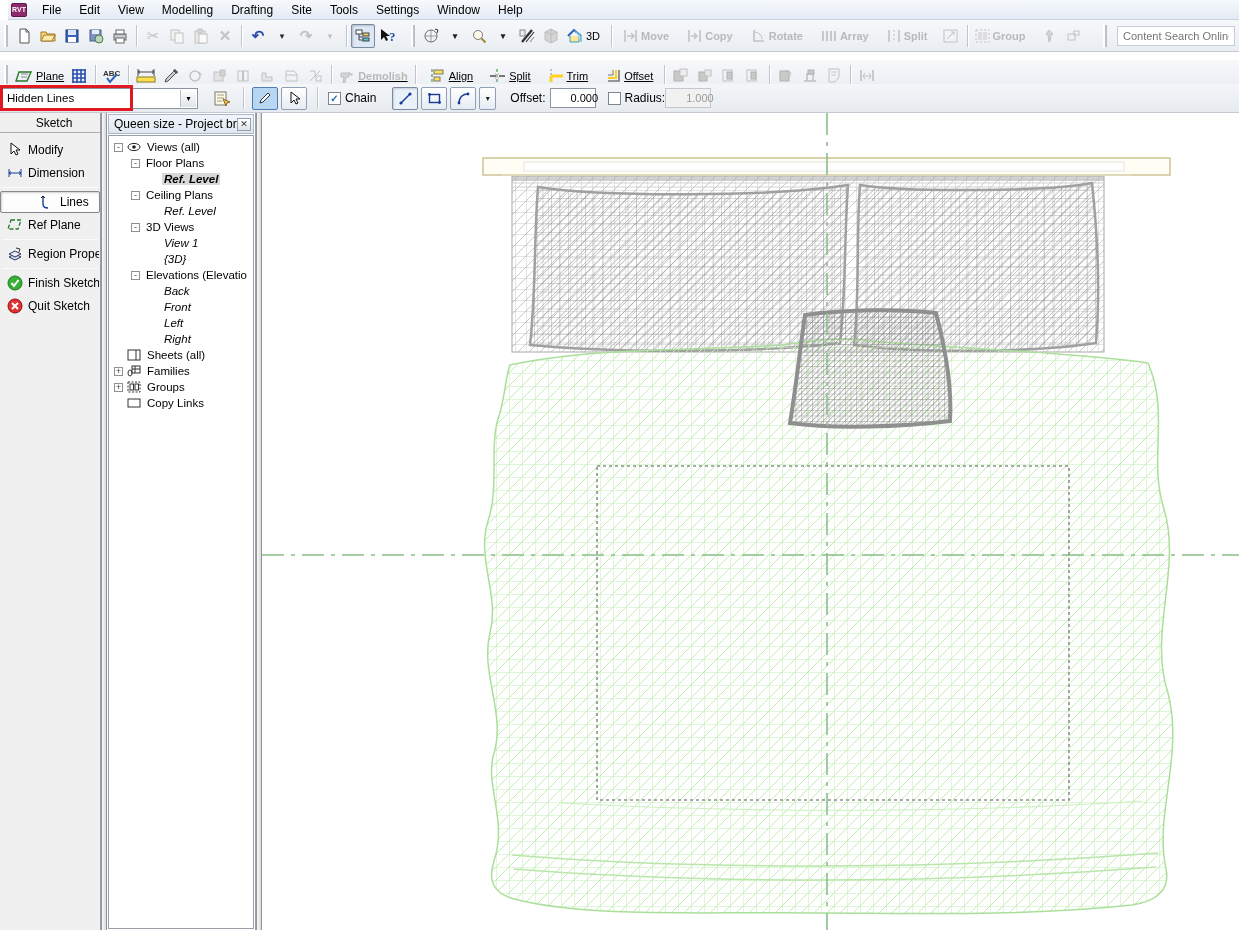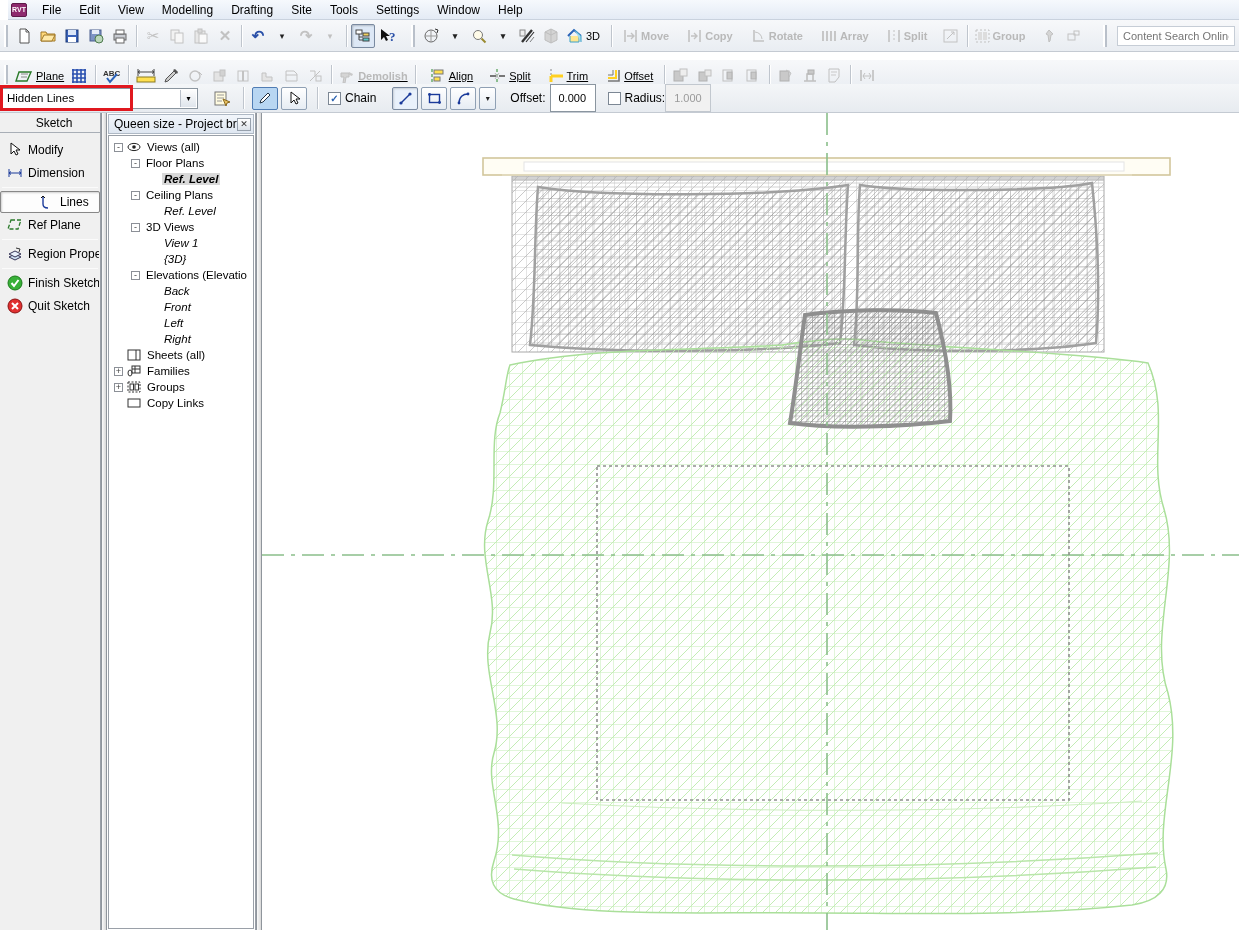--- a/index.html
+++ b/index.html
@@ -44,21 +44,21 @@
   .combo-arrow { position:absolute; right:1px; top:1px; bottom:1px; width:16px; background:linear-gradient(#fdfdfd,#dfe5ec);
     border-left:1px solid #b9c0ca; display:flex; align-items:center; justify-content:center; font-size:8px; }
   #red-highlight { position:absolute; left:0px; top:85px; width:133px; height:26px;
     border:3px solid #e0181f; pointer-events:none; z-index:20; }
   .sq-btn { width:26px; height:23px; border:1px solid #8fa0b4; border-radius:2px; background:linear-gradient(#ffffff,#e6ecf3);
     display:flex; align-items:center; justify-content:center; }
   .sq-btn.active { background:#b8d6f2; border-color:#4f7cb4; }
   .sq-btn.lit { background:#e9f1fb; border-color:#7a8aa0; box-shadow:inset 1px 1px 2px rgba(0,0,0,.15); }
   .chk { width:13px; height:13px; border:1px solid #7c8794; background:#fff; display:inline-flex;
     align-items:center; justify-content:center; font-size:10px; color:#2b62b0; font-weight:bold; }
-  .field { height:28px; border:1px solid #8a959f; background:#fff; font-size:11px; padding:0 8px;
+  .field { height:20px; border:1px solid #8a959f; background:#fff; font-size:11px; padding:0 20px;
     display:flex; align-items:center; }
   .field.ghost { background:#f1f1f1; color:#9a9a9a; border-color:#c2c8cf; }
 
   
   #main { position:absolute; left:0; top:113px; width:1239px; height:817px; }
   #sketch-panel { position:absolute; left:0; top:0; width:101px; height:817px; background:#f0f0f0;
     border-right:1px solid #9aa0a8; }
   .vdivider { position:absolute; top:0; width:6px; height:817px; background:linear-gradient(90deg,#fafafa,#d8d8d8);
     border-left:1px solid #8f959c; border-right:1px solid #8f959c; }
   #div1 { left:101px; } #div2 { left:256px; }

